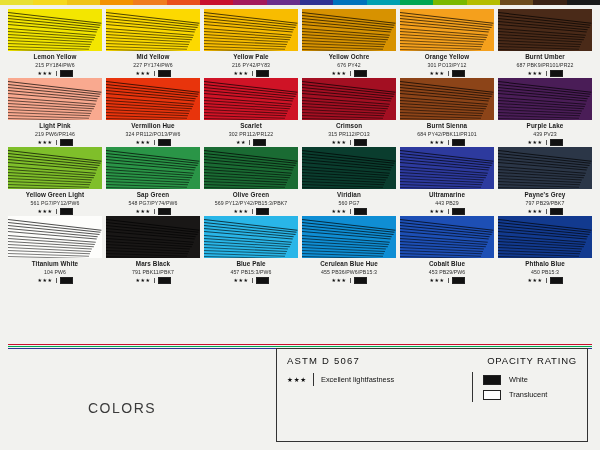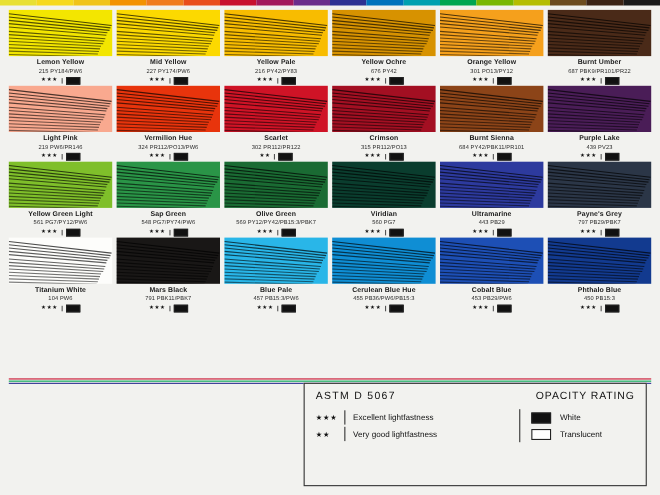--- a/index.html
+++ b/index.html
@@ -770,38 +770,34 @@
             <div class="opq opaque"></div>
           </div>
         </div>
       </div>
     </div>
 
   <div class="divider" id="div1" style="top: 344px; background: rgb(200, 16, 46);"></div>
   <div class="divider" id="div2" style="top: 346px; background: rgb(0, 166, 81);"></div>
   <div class="divider" id="div3" style="top: 348px; background: rgb(46, 49, 146);"></div>
 
+  <div class="countword">COLORS</div>
 
   <div class="legend">
     <div class="lhead">
       <div class="lstd">ASTM D  5067</div>
       <div class="lop">OPACITY RATING</div>
     </div>
     <div class="lbody">
       <div class="lf" id="legend-left">
           <div class="lrow">
             <div class="st">★★★</div>
             <div class="vline"></div>
             <div class="tx">Excellent lightfastness</div>
           </div>
-          <div class="lrow">
-            <div class="st">★★</div>
-            <div class="vline"></div>
-            <div class="tx">Very good lightfastness</div>
-          </div>
         </div>
       <div class="lr" id="legend-right">
           <div class="lrow">
             <div class="box opaque"></div>
             <div class="tx">White</div>
           </div>
           <div class="lrow">
             <div class="box transparent"></div>
             <div class="tx">Translucent</div>
           </div>

